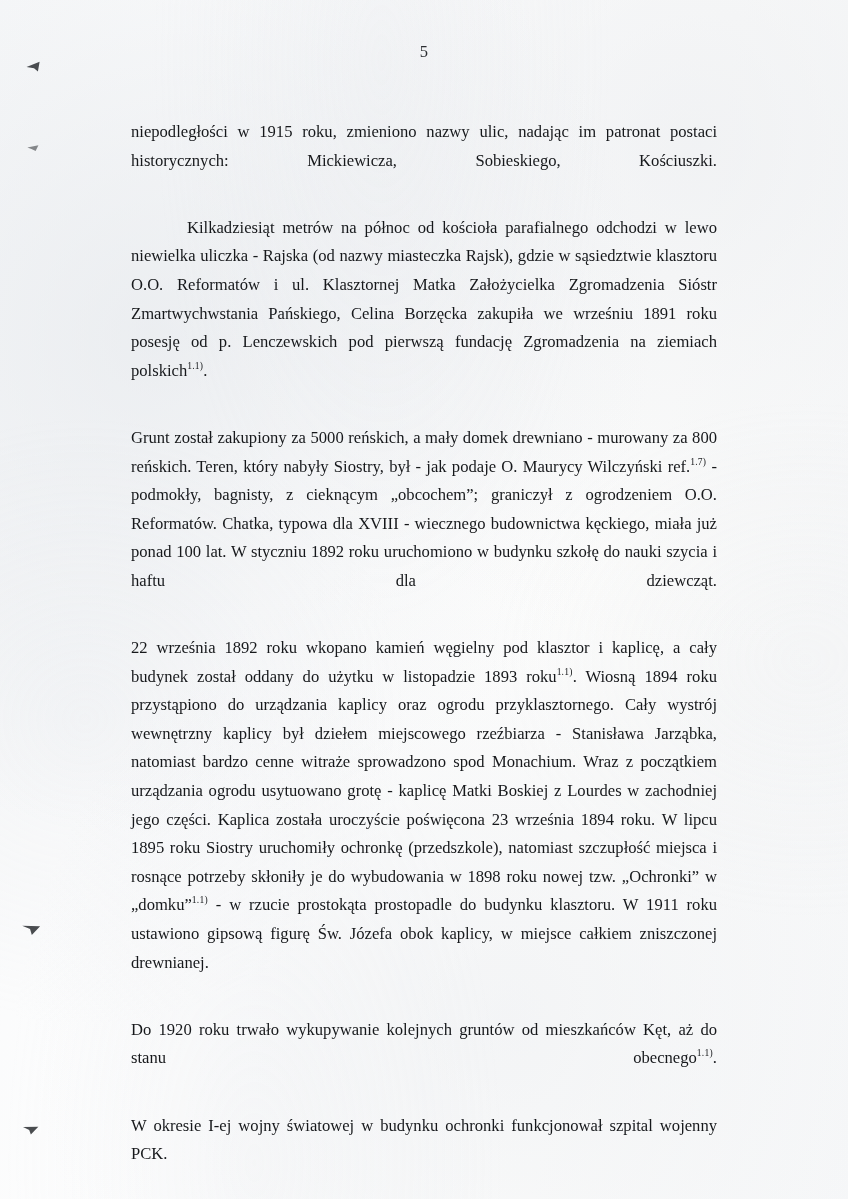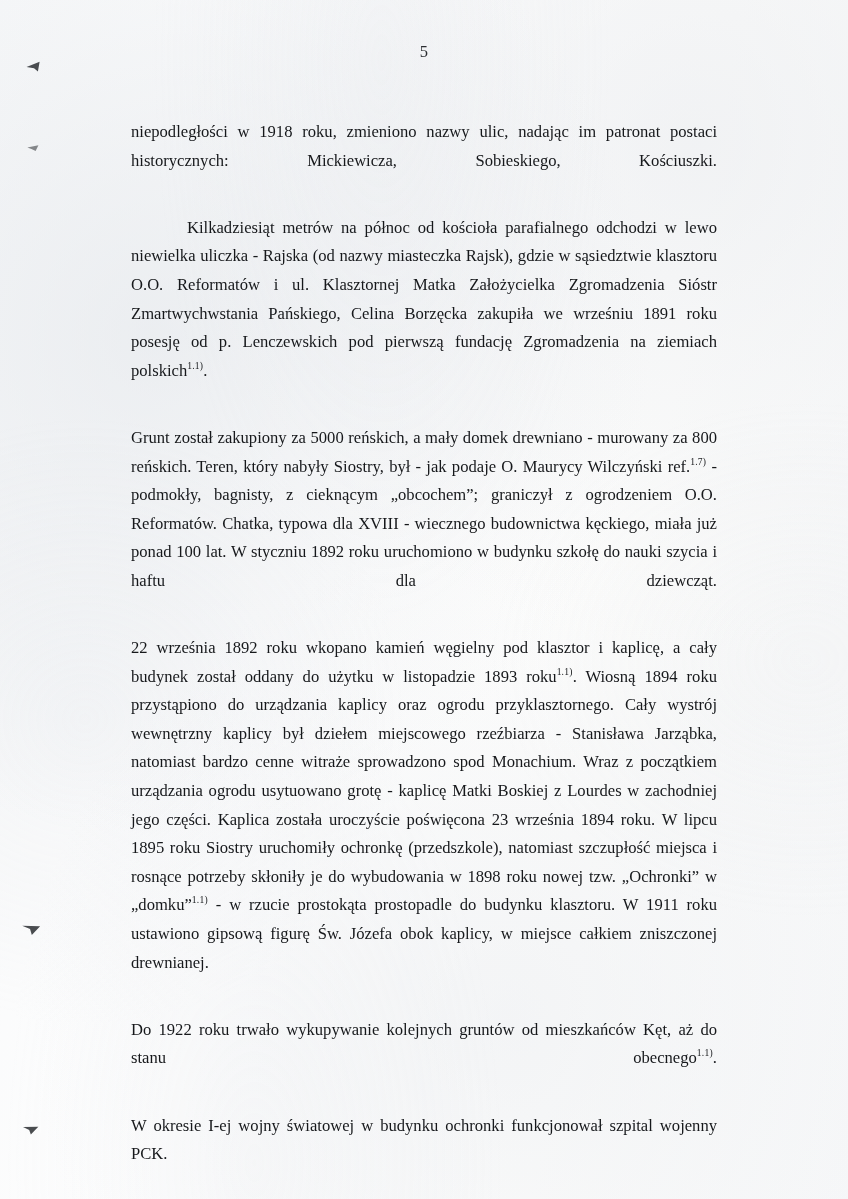--- a/index.html
+++ b/index.html
@@ -120,21 +120,21 @@
       <path d="M0 2 L18 2 L10 11 L8 5 Z" fill="currentColor"></path>
     </svg>
   </div>
   <div class="margin-mark mark-4">
     <svg viewBox="0 0 18 12" aria-hidden="true">
       <path d="M0 3 L17 2 L9 11 L7 6 Z" fill="currentColor"></path>
     </svg>
   </div>
 
   <div class="body-text">
-      <p class="para"><span>niepodległości w 1918 roku, zmieniono nazwy ulic, nadając im patronat postaci historycznych: Mickiewicza, Sobieskiego, Kościuszki.</span></p>
+      <p class="para"><span>niepodległości w 1915 roku, zmieniono nazwy ulic, nadając im patronat postaci historycznych: Mickiewicza, Sobieskiego, Kościuszki.</span></p>
       <p class="para indent"><span>Kilkadziesiąt metrów na północ od kościoła parafialnego odchodzi w lewo niewielka uliczka - Rajska (od nazwy miasteczka Rajsk), gdzie w sąsiedztwie klasztoru O.O. Reformatów i ul. Klasztornej Matka Założycielka Zgromadzenia Sióstr Zmartwychwstania Pańskiego, Celina Borzęcka zakupiła we wrześniu 1891 roku posesję od p. Lenczewskich pod pierwszą fundację Zgromadzenia na ziemiach polskich</span><sup>1.1)</sup><span>.</span></p>
       <p class="para"><span>Grunt został zakupiony za 5000 reńskich, a mały domek drewniano - murowany za 800 reńskich. Teren, który nabyły Siostry, był - jak podaje O. Maurycy Wilczyński ref.</span><sup>1.7)</sup><span> - podmokły, bagnisty, z cieknącym „obcochem”; graniczył z ogrodzeniem O.O. Reformatów. Chatka, typowa dla XVIII - wiecznego budownictwa kęckiego, miała już ponad 100 lat. W styczniu 1892 roku uruchomiono w budynku szkołę do nauki szycia i haftu dla dziewcząt.</span></p>
       <p class="para"><span>22 września 1892 roku wkopano kamień węgielny pod klasztor i kaplicę, a cały budynek został oddany do użytku w listopadzie 1893 roku</span><sup>1.1)</sup><span>. Wiosną 1894 roku przystąpiono do urządzania kaplicy oraz ogrodu przyklasztornego. Cały wystrój wewnętrzny kaplicy był dziełem miejscowego rzeźbiarza - Stanisława Jarząbka, natomiast bardzo cenne witraże sprowadzono spod Monachium. Wraz  z początkiem urządzania ogrodu usytuowano grotę - kaplicę Matki Boskiej z Lourdes w zachodniej jego części. Kaplica została uroczyście poświęcona 23 września 1894 roku. W lipcu 1895 roku Siostry uruchomiły ochronkę (przedszkole), natomiast szczupłość miejsca i rosnące potrzeby skłoniły je do wybudowania w 1898 roku nowej tzw. „Ochronki” w „domku”</span><sup>1.1)</sup><span> - w rzucie prostokąta prostopadle do budynku klasztoru. W 1911 roku ustawiono gipsową figurę Św. Józefa obok kaplicy, w miejsce całkiem zniszczonej drewnianej.</span></p>
-      <p class="para"><span>Do 1922 roku trwało wykupywanie kolejnych gruntów od mieszkańców Kęt, aż do stanu obecnego</span><sup>1.1)</sup><span>.</span></p>
+      <p class="para"><span>Do 1920 roku trwało wykupywanie kolejnych gruntów od mieszkańców Kęt, aż do stanu obecnego</span><sup>1.1)</sup><span>.</span></p>
       <p class="para"><span>W okresie I-ej wojny światowej w budynku ochronki funkcjonował szpital wojenny PCK.</span></p>
     </div>
 
 </div>
 
 </body></html>

